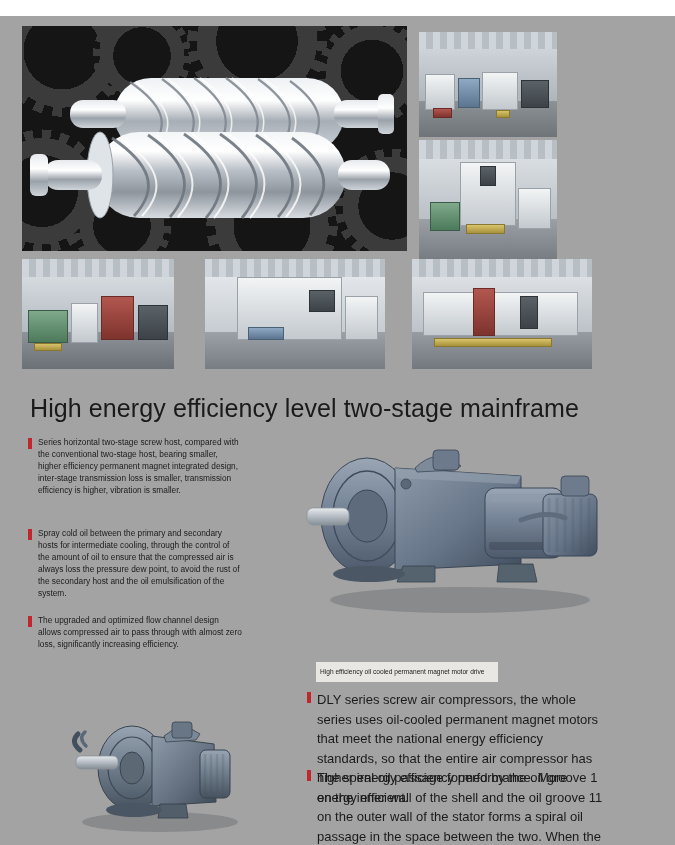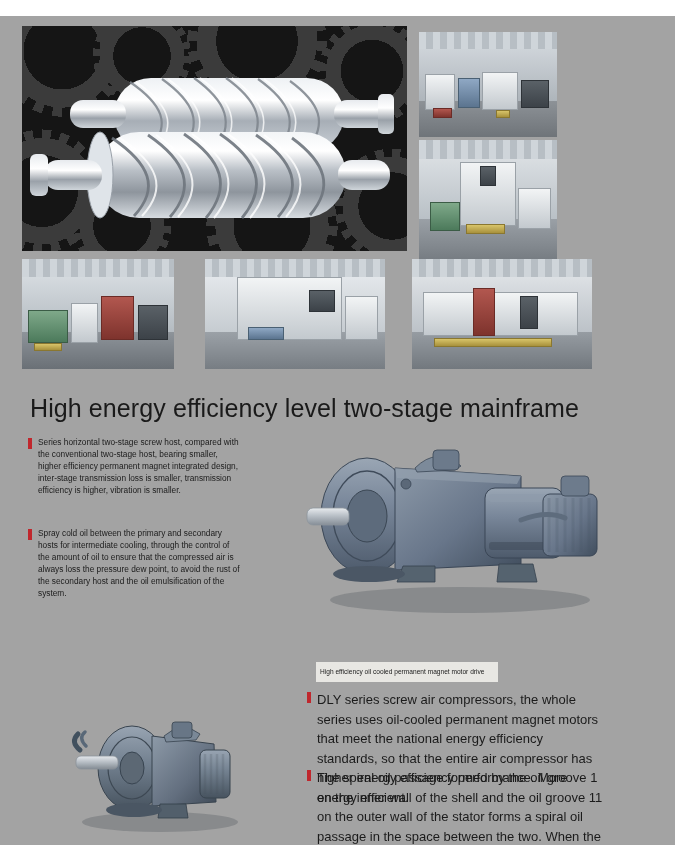--- a/index.html
+++ b/index.html
@@ -333,20 +333,24 @@
   <div class="bullet b1">
     <span class="mark"></span>
     <span class="txt">Series horizontal two-stage screw host, compared with the conventional two-stage host, bearing smaller, higher efficiency permanent magnet integrated design, inter-stage transmission loss is smaller, transmission efficiency is higher, vibration is smaller.</span>
   </div>
 
   <div class="bullet b2">
     <span class="mark"></span>
     <span class="txt">Spray cold oil between the primary and secondary hosts for intermediate cooling, through the control of the amount of oil to ensure that the compressed air is always loss the pressure dew point, to avoid the rust of the secondary host and the oil emulsification of the system.</span>
   </div>
 
+  <div class="bullet b3">
+    <span class="mark"></span>
+    <span class="txt">The upgraded and optimized flow channel design allows compressed air to pass through with almost zero loss, significantly increasing efficiency.</span>
+  </div>
 
   <div class="caption-box">
     <span>High efficiency oil cooled permanent magnet motor drive</span>
   </div>
 
   <div class="bullet b4">
     <span class="mark"></span>
     <span class="txt">DLY series screw air compressors, the whole series uses oil-cooled permanent magnet motors that meet the national energy efficiency standards, so that the entire air compressor has higher energy efficiency performance. More energy efficient.</span>
   </div>
 

